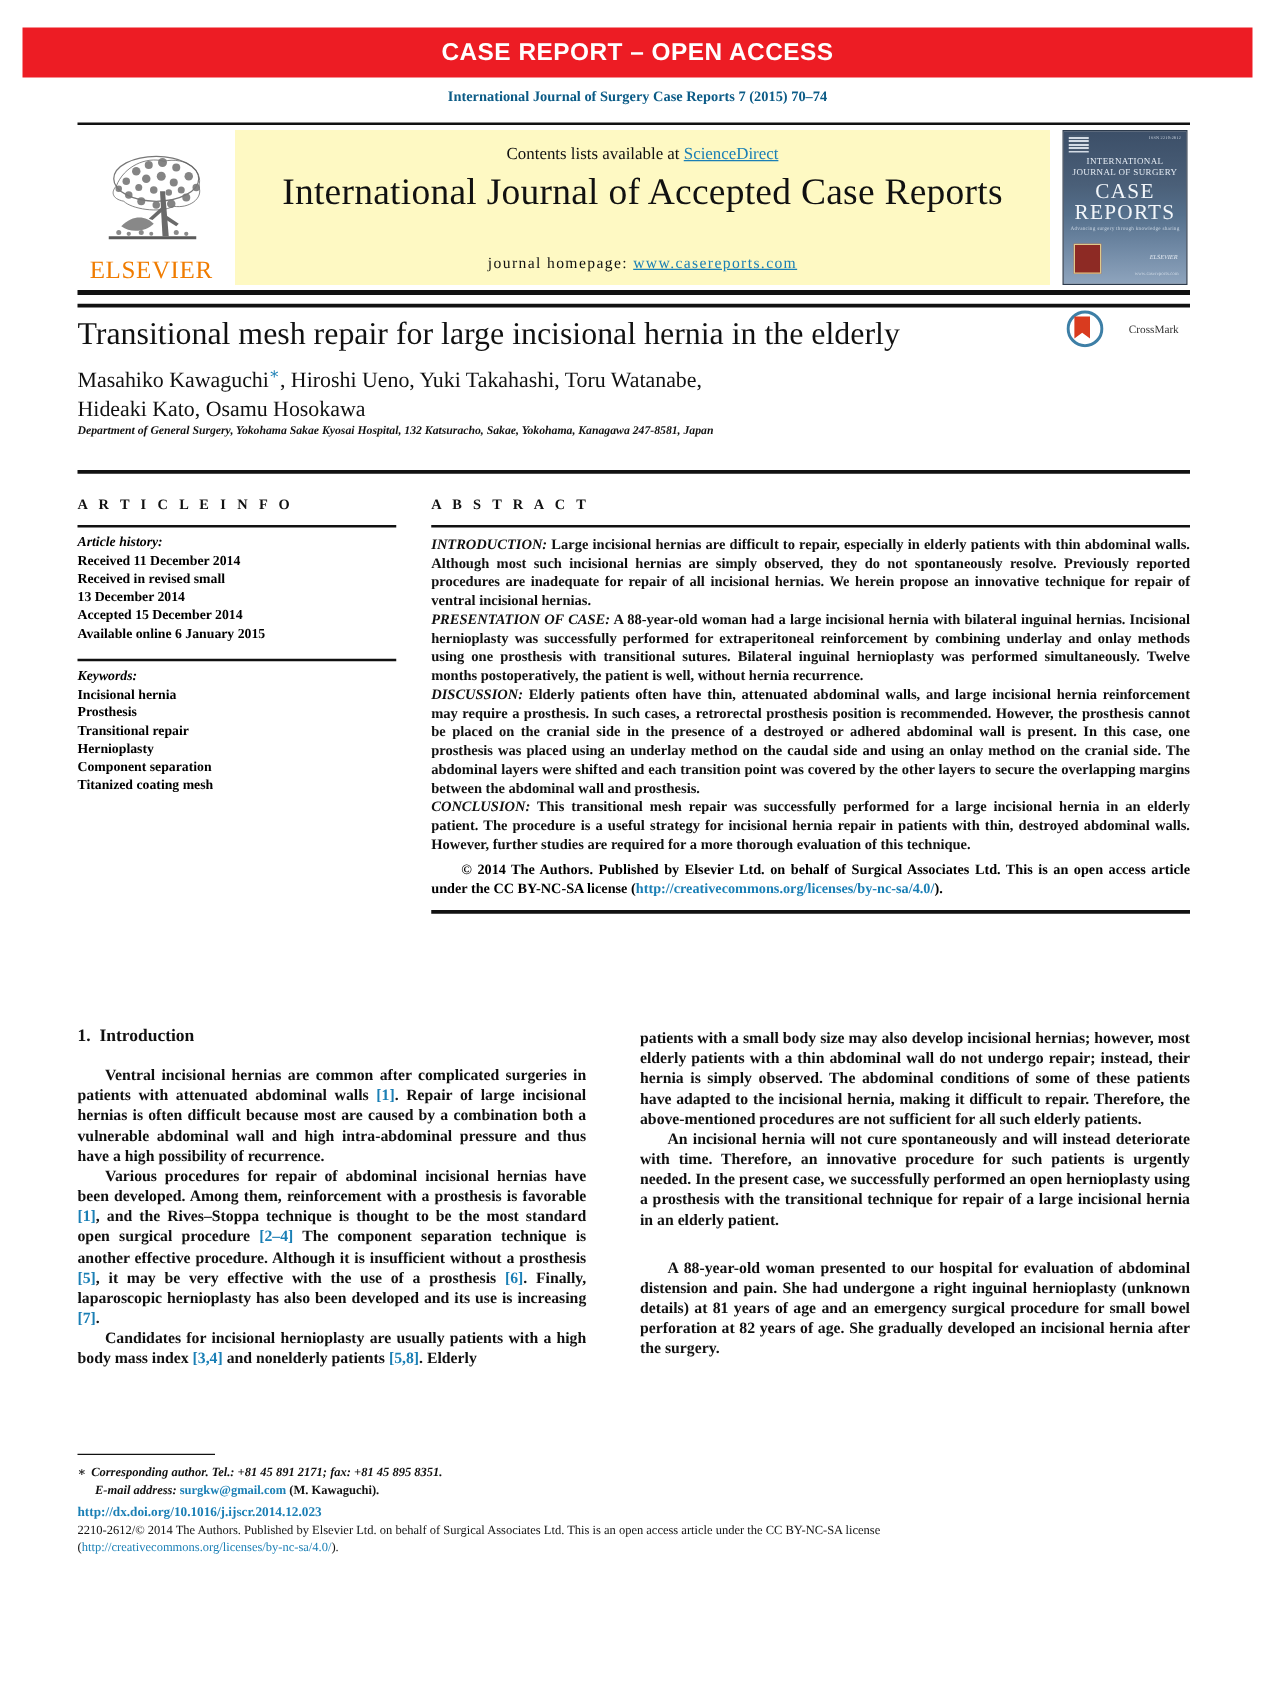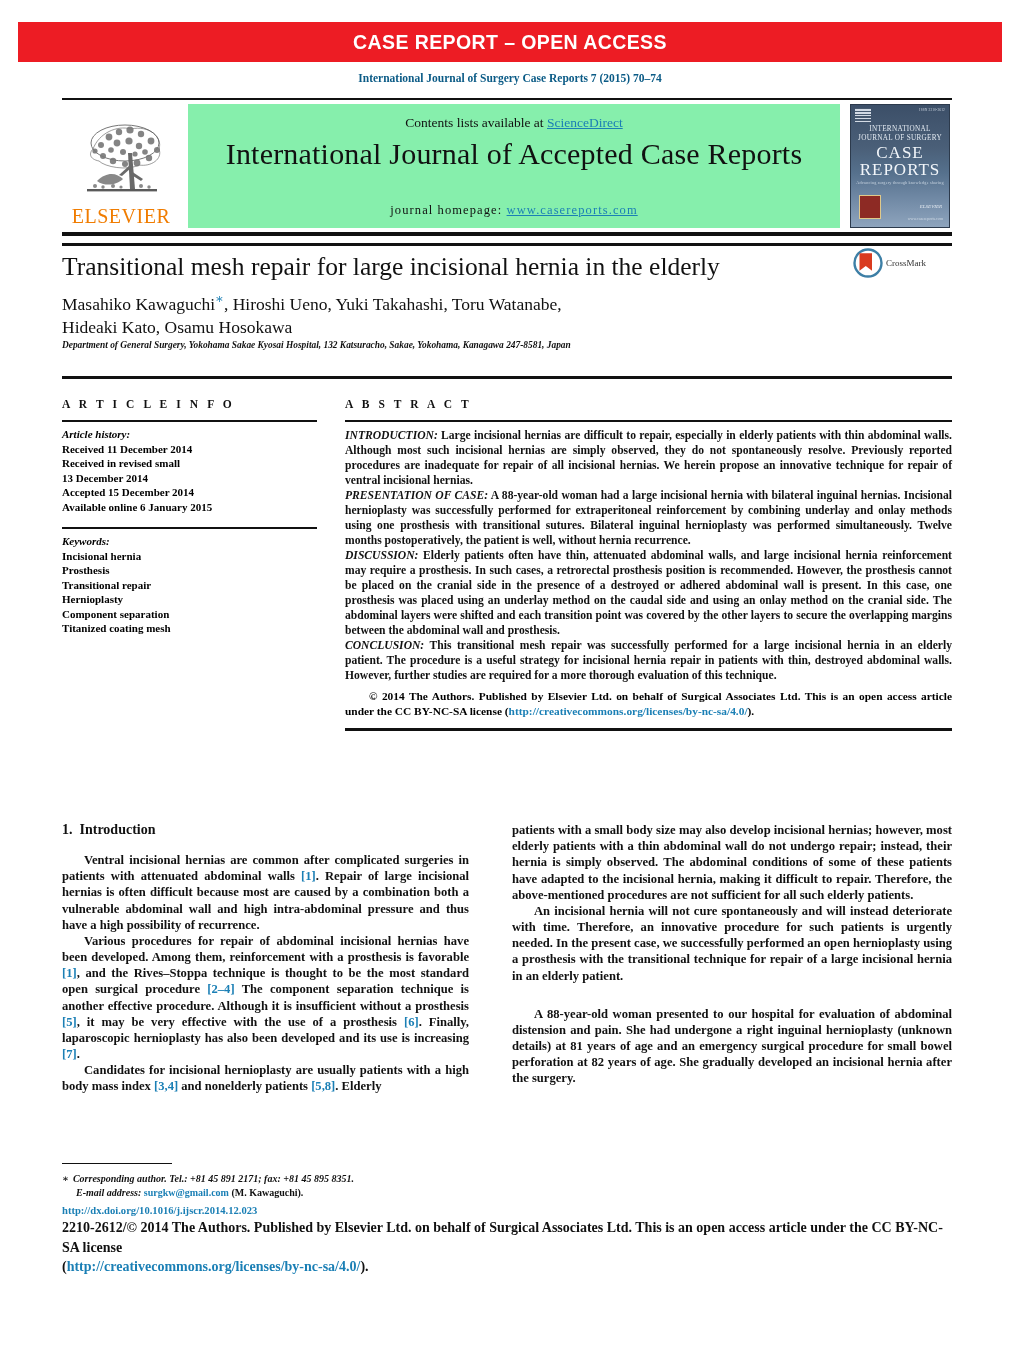--- a/index.html
+++ b/index.html
@@ -80,21 +80,21 @@
   .elsevier-word {
     font-family: "Liberation Serif", serif;
     color: #f07c00;
     font-size: 20px;
     letter-spacing: .5px;
     line-height: 1;
     margin-top: 1px;
   }
   .journal-box {
     flex: 1;
-    background: #86efac;
+    background: #fef9c3;
     display: flex;
     flex-direction: column;
     align-items: center;
     justify-content: space-between;
     padding: 11px 0 10px 0;
     margin: 0 8px;
   }
   .contents-line {
     font-size: 13.5px;
     color: #111;
@@ -191,21 +191,21 @@
     position: absolute; left: 62px; top: 340px;
     width: 800px;
     font-size: 9.4px;
     font-style: italic;
     font-weight: bold;
     line-height: 1.2;
     color: #111;
   }
   .crossmark {
     position: absolute; left: 853px; top: 248px;
-    display: flex; align-items: center; gap: 3px;
+    display: flex; align-items: center; gap: 20px;
   }
   .crossmark .cm-label {
     font-size: 9px; color: #333;
     font-family: "Liberation Serif", serif;
   }
 
   .title-rule-bot {
     position: absolute; left: 62px; top: 376px;
     width: 890px; border-top: 3.5px solid #111;
   }
@@ -318,22 +318,22 @@
     position: absolute; left: 62px; top: 1204px;
     width: 890px;
   }
   .doi {
     font-size: 10.6px;
     color: #1a7fb5;
     font-weight: bold;
     line-height: 1.35;
   }
   .copyline {
-    font-size: 14px;
-    font-weight: bold;
+    font-size: 10px;
+    font-weight: normal;
     line-height: 1.4;
     color: #111;
   }
 </style>
 </head>
 <body>
 
 <div class="page">
 
   <div class="banner">

